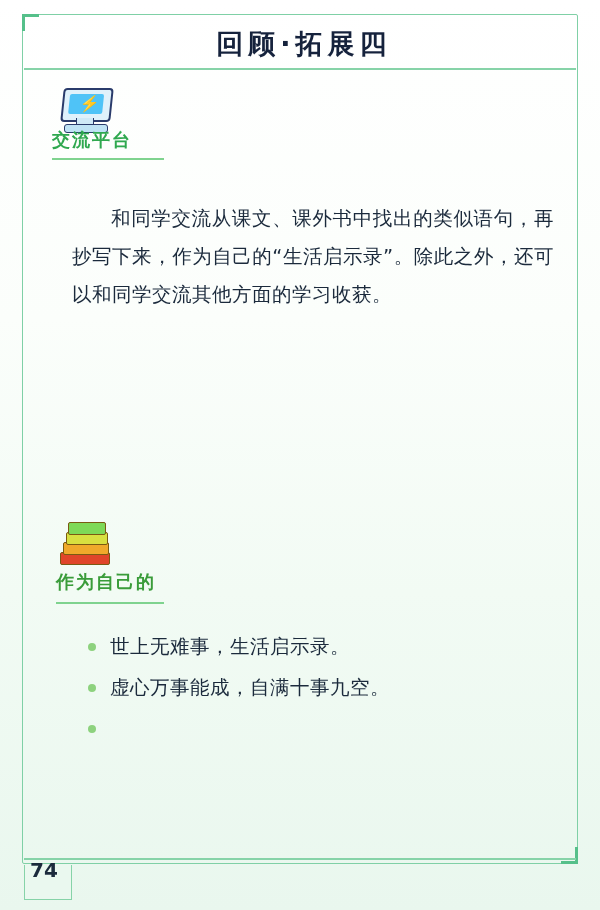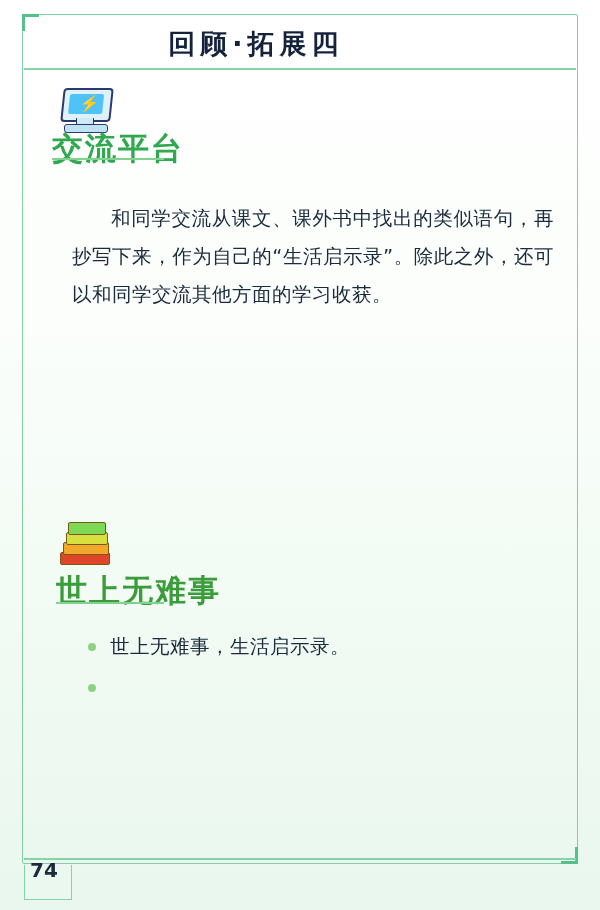--- a/index.html
+++ b/index.html
@@ -49,28 +49,29 @@
     width: 14px;
     height: 14px;
     border-right: 3px solid #55c08a;
     border-bottom: 3px solid #55c08a;
   }
 
   
   .title {
     position: absolute;
     top: 26px;
-    left: 0;
+    left: 8px;
     width: 512px;
     text-align: center;
     font-family: "DejaVu Sans", sans-serif;
     font-size: 27px;
     font-weight: bold;
     letter-spacing: 5px;
     color: #15223c;
+    padding-left: 40px;
   }
   .title-rule {
     position: absolute;
     top: 68px;
     left: 24px;
     width: 552px;
     height: 2px;
     background: #86d3a8;
   }
 
@@ -171,21 +172,21 @@
   .icon-books .b4 {
     left: 12px; top: 2px; width: 36px; height: 11px;
     background: #7ed957;
   }
 
   .section-label {
     position: absolute;
     left: 0px;
     top: 40px;
     font-family: Liberation Mono, monospace;
-    font-size: 31px;
+    font-size: 18px;
     font-weight: bold;
     letter-spacing: 2px;
     color: #2fa84f;
     white-space: nowrap;
   }
   .section-label.alt {
     color: #3a9c3a;
     top: 44px;
     left: 4px;
   }
@@ -315,31 +316,35 @@
   </div>
 
   <div class="section" id="section-accumulation">
     <div class="section-head">
       <div class="icon-books">
         <div class="book b1"></div>
         <div class="book b2"></div>
         <div class="book b3"></div>
         <div class="book b4"></div>
       </div>
-      <div class="section-label alt">世上无难事</div>
+      <div class="section-label alt">作为自己的</div>
       <div class="label-underline alt"></div>
     </div>
 
     <ul class="proverb-list">
       <li class="proverb-item">
         <span class="proverb-bullet"></span>
         <span>世上无难事，生活启示录。</span>
       </li>
       <li class="proverb-item">
         <span class="proverb-bullet"></span>
+        <span>虚心万事能成，自满十事九空。</span>
+      </li>
+      <li class="proverb-item">
+        <span class="proverb-bullet"></span>
       </li>
     </ul>
   </div>
 
   <div class="footer-rule"></div>
   <div class="footer-tab"></div>
   <div class="page-number">74</div>
 
 </div>
 

